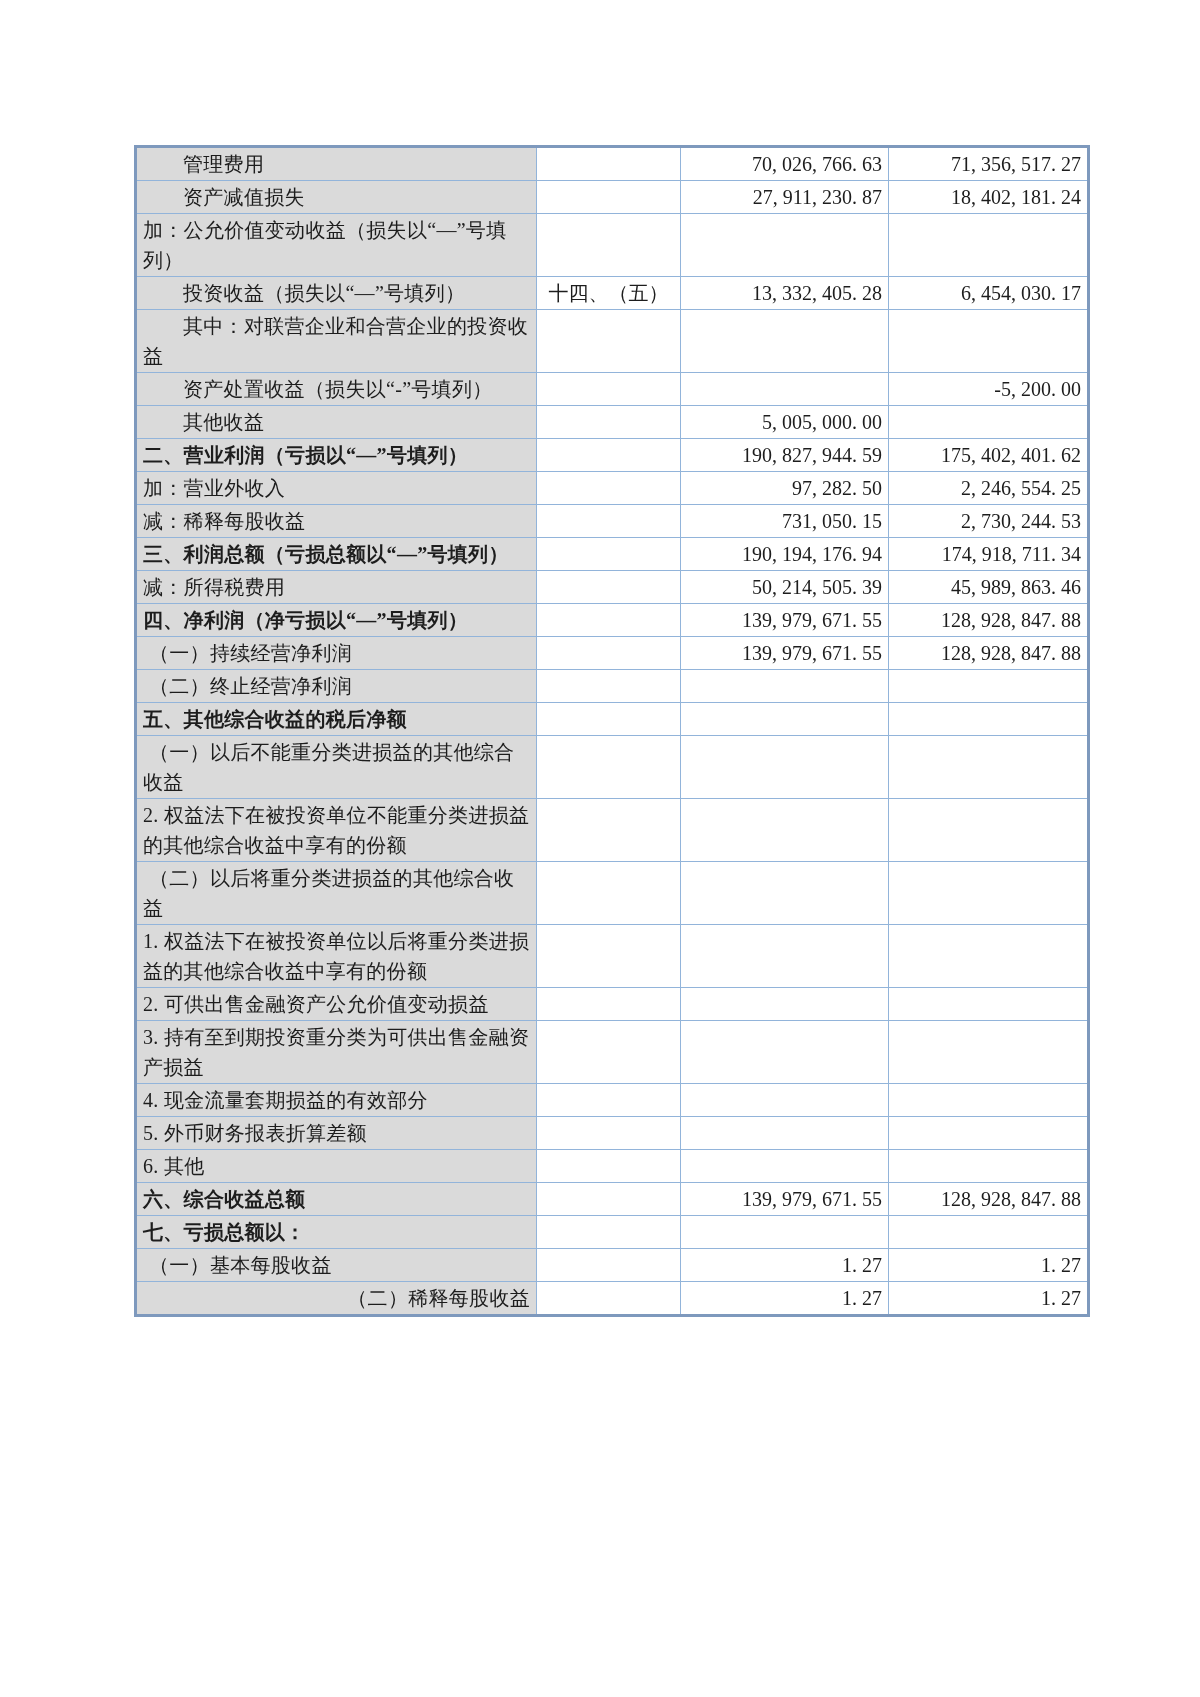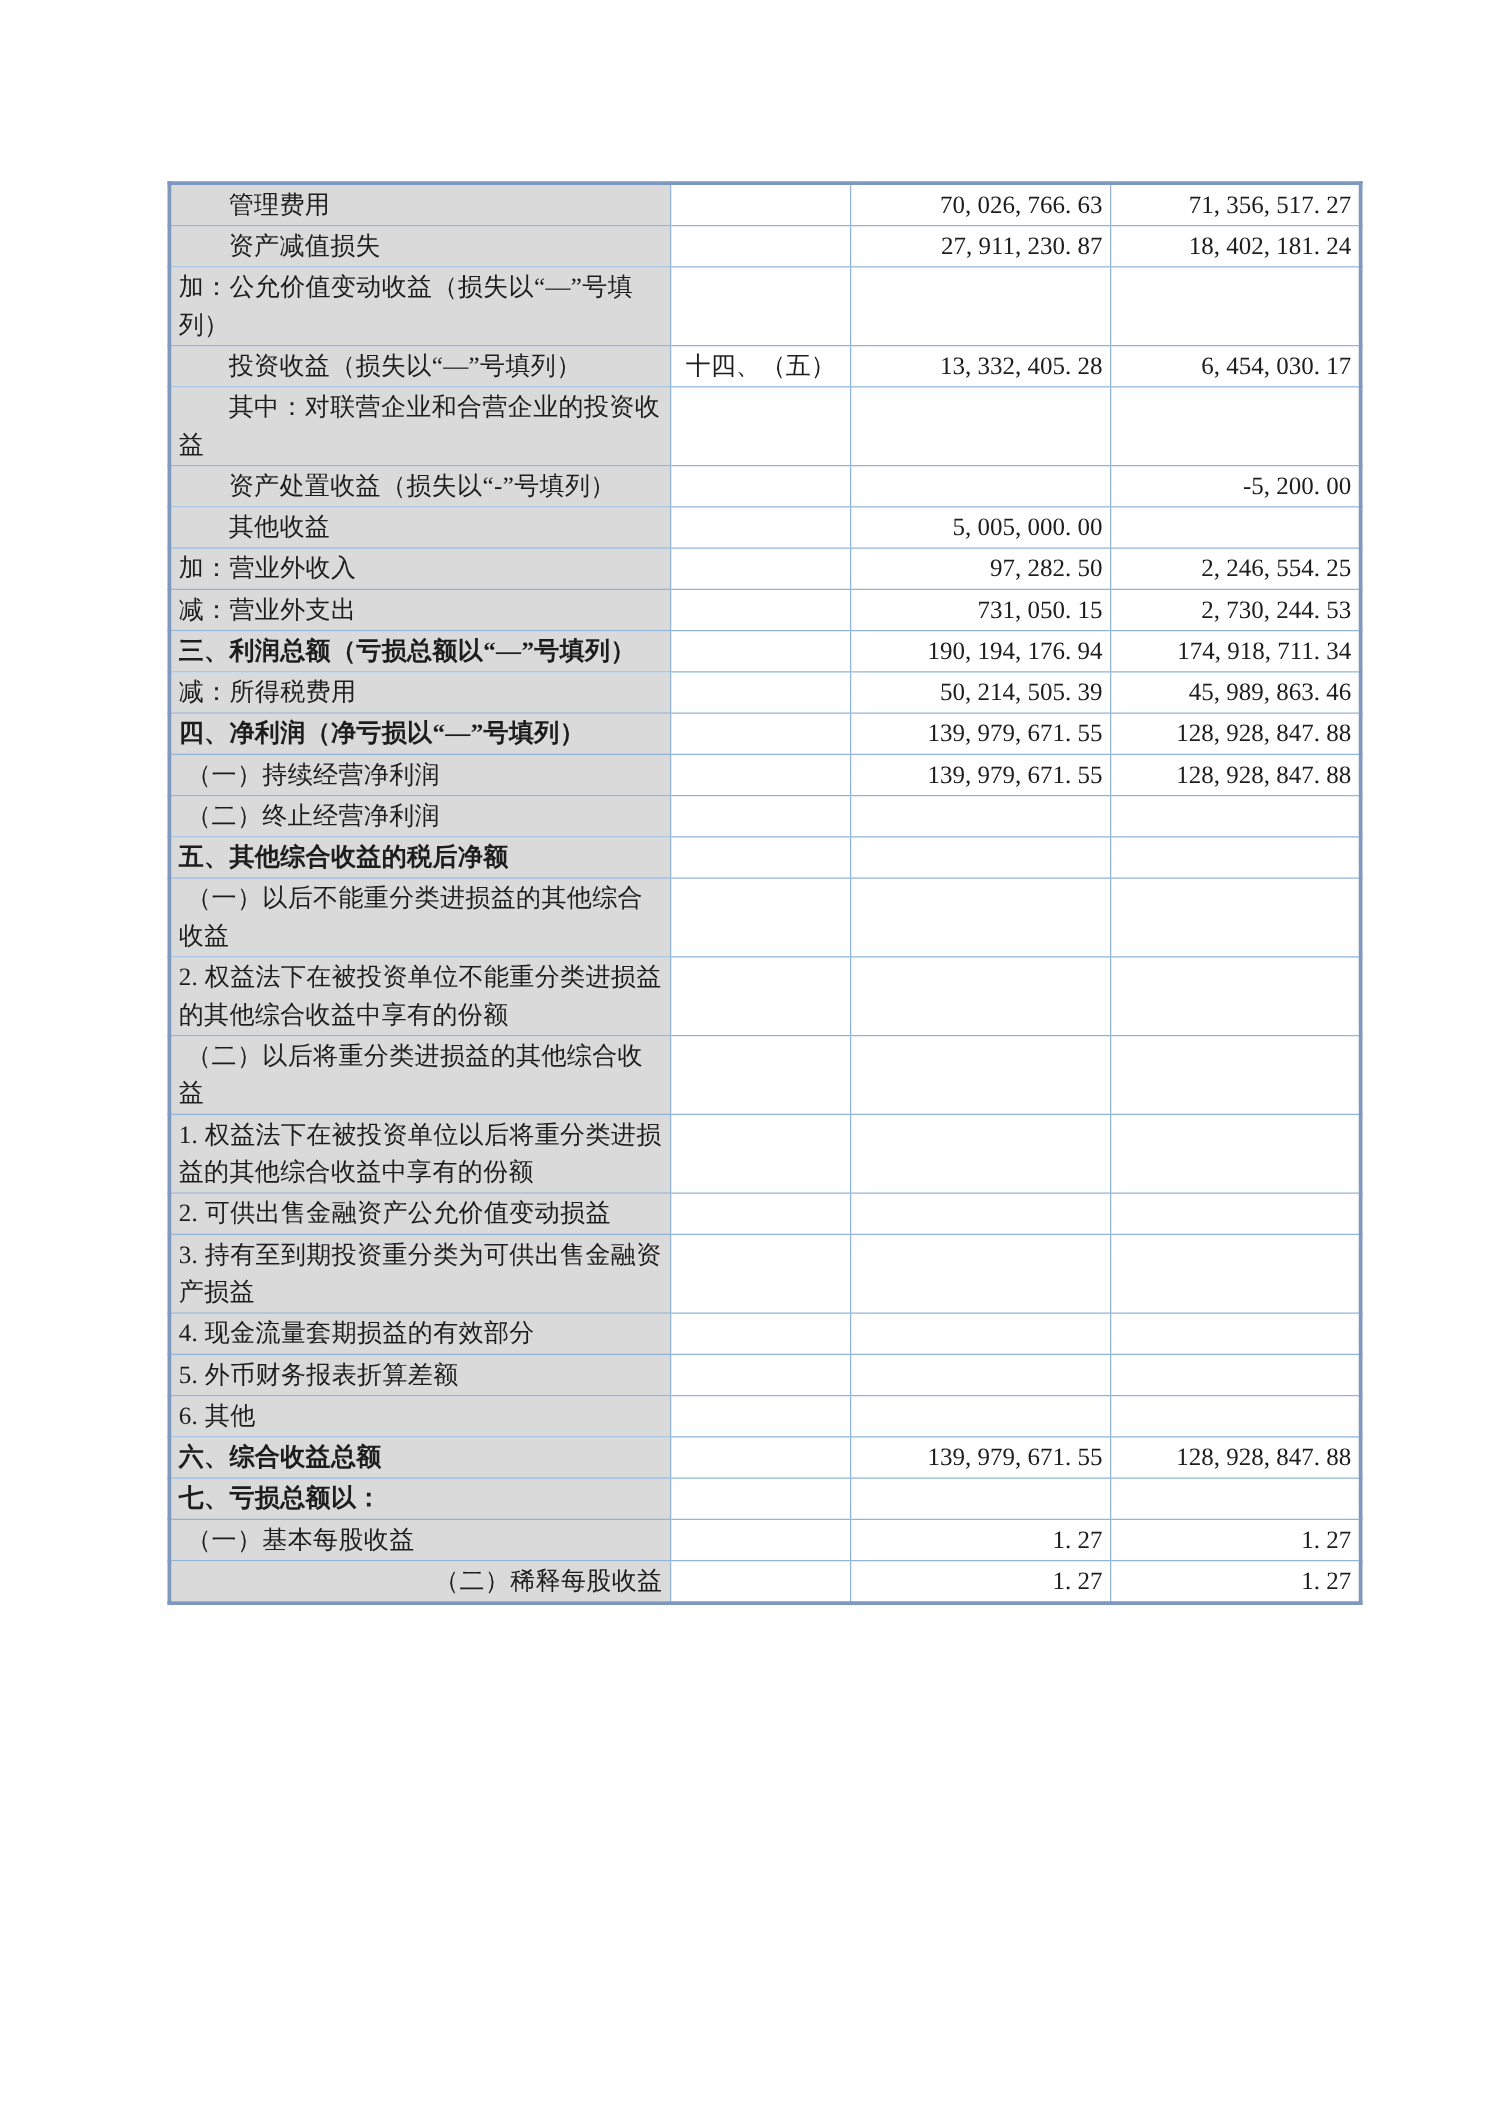--- a/index.html
+++ b/index.html
@@ -105,28 +105,34 @@
           <td class="note"></td>
           <td class="num"></td>
           <td class="num">-5, 200. 00</td>
         </tr>
         <tr>
           <td class="label" style="text-indent: 2em;">其他收益</td>
           <td class="note"></td>
           <td class="num">5, 005, 000. 00</td>
           <td class="num"></td>
         </tr>
+        <tr class="bold">
+          <td class="label">二、营业利润（亏损以“—”号填列）</td>
+          <td class="note"></td>
+          <td class="num">190, 827, 944. 59</td>
+          <td class="num">175, 402, 401. 62</td>
+        </tr>
         <tr>
           <td class="label">加：营业外收入</td>
           <td class="note"></td>
           <td class="num">97, 282. 50</td>
           <td class="num">2, 246, 554. 25</td>
         </tr>
         <tr>
-          <td class="label">减：营业外支出</td>
+          <td class="label">减：稀释每股收益</td>
           <td class="note"></td>
           <td class="num">731, 050. 15</td>
           <td class="num">2, 730, 244. 53</td>
         </tr>
         <tr class="bold">
           <td class="label">三、利润总额（亏损总额以“—”号填列）</td>
           <td class="note"></td>
           <td class="num">190, 194, 176. 94</td>
           <td class="num">174, 918, 711. 34</td>
         </tr>

